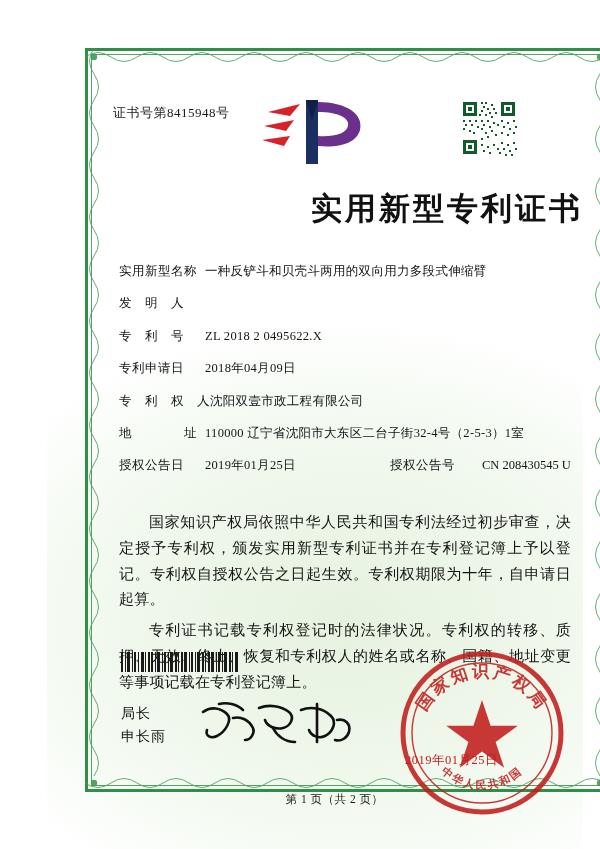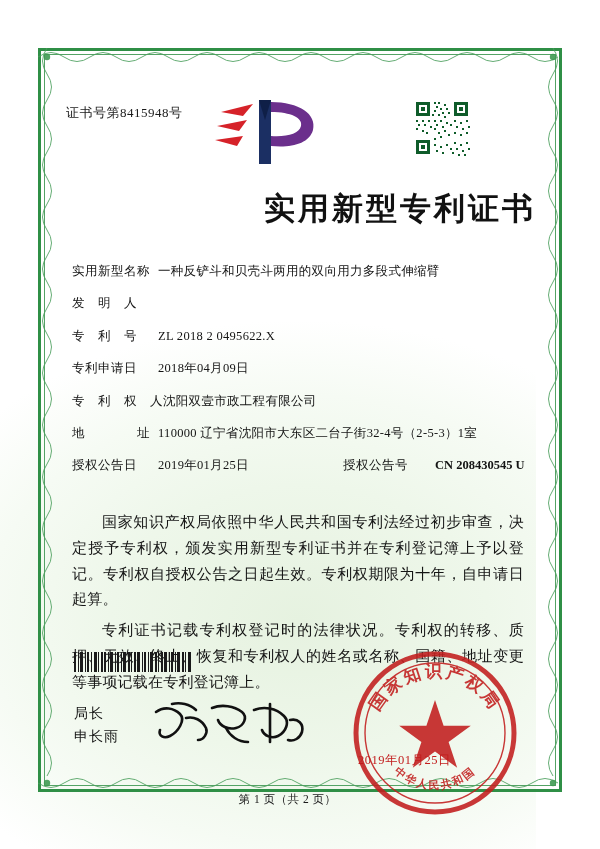--- a/index.html
+++ b/index.html
@@ -13,20 +13,21 @@
     font-family: "Liberation Serif", "DejaVu Serif", serif;
     overflow: hidden;
   }
   .page {
     position: relative;
     width: 536px;
     height: 849px;
     background:
       radial-gradient(ellipse 420px 300px at 300px 620px, #e6f2e0 0%, #eef7ea 45%, #f6fbf4 75%, #ffffff 100%),
       linear-gradient(160deg, #ffffff 0%, #f7fbf5 40%, #eaf5e4 100%);
+    margin-left: 47px;
   }
   
   .frame-outer {
     position: absolute;
     left: 38px; top: 48px;
     width: 524px; height: 744px;
     border: 3px solid #2f8f46;
     box-sizing: border-box;
   }
   .frame-inner {
@@ -99,21 +100,20 @@
   .row.two-col .val {
     flex: 0 0 185px;
   }
   .row.two-col .lbl2 {
     flex: 0 0 92px;
     white-space: nowrap;
     letter-spacing: 0.5px;
   }
   .row.two-col .val2 {
     flex: 1 1 auto;
-    font-weight: bold;
   }
   .paras {
     position: absolute;
     left: 72px; top: 510px;
     width: 452px;
     font-size: 15px;
     line-height: 1.72;
     color: #151515;
     text-align: justify;
     letter-spacing: 0.2px;

